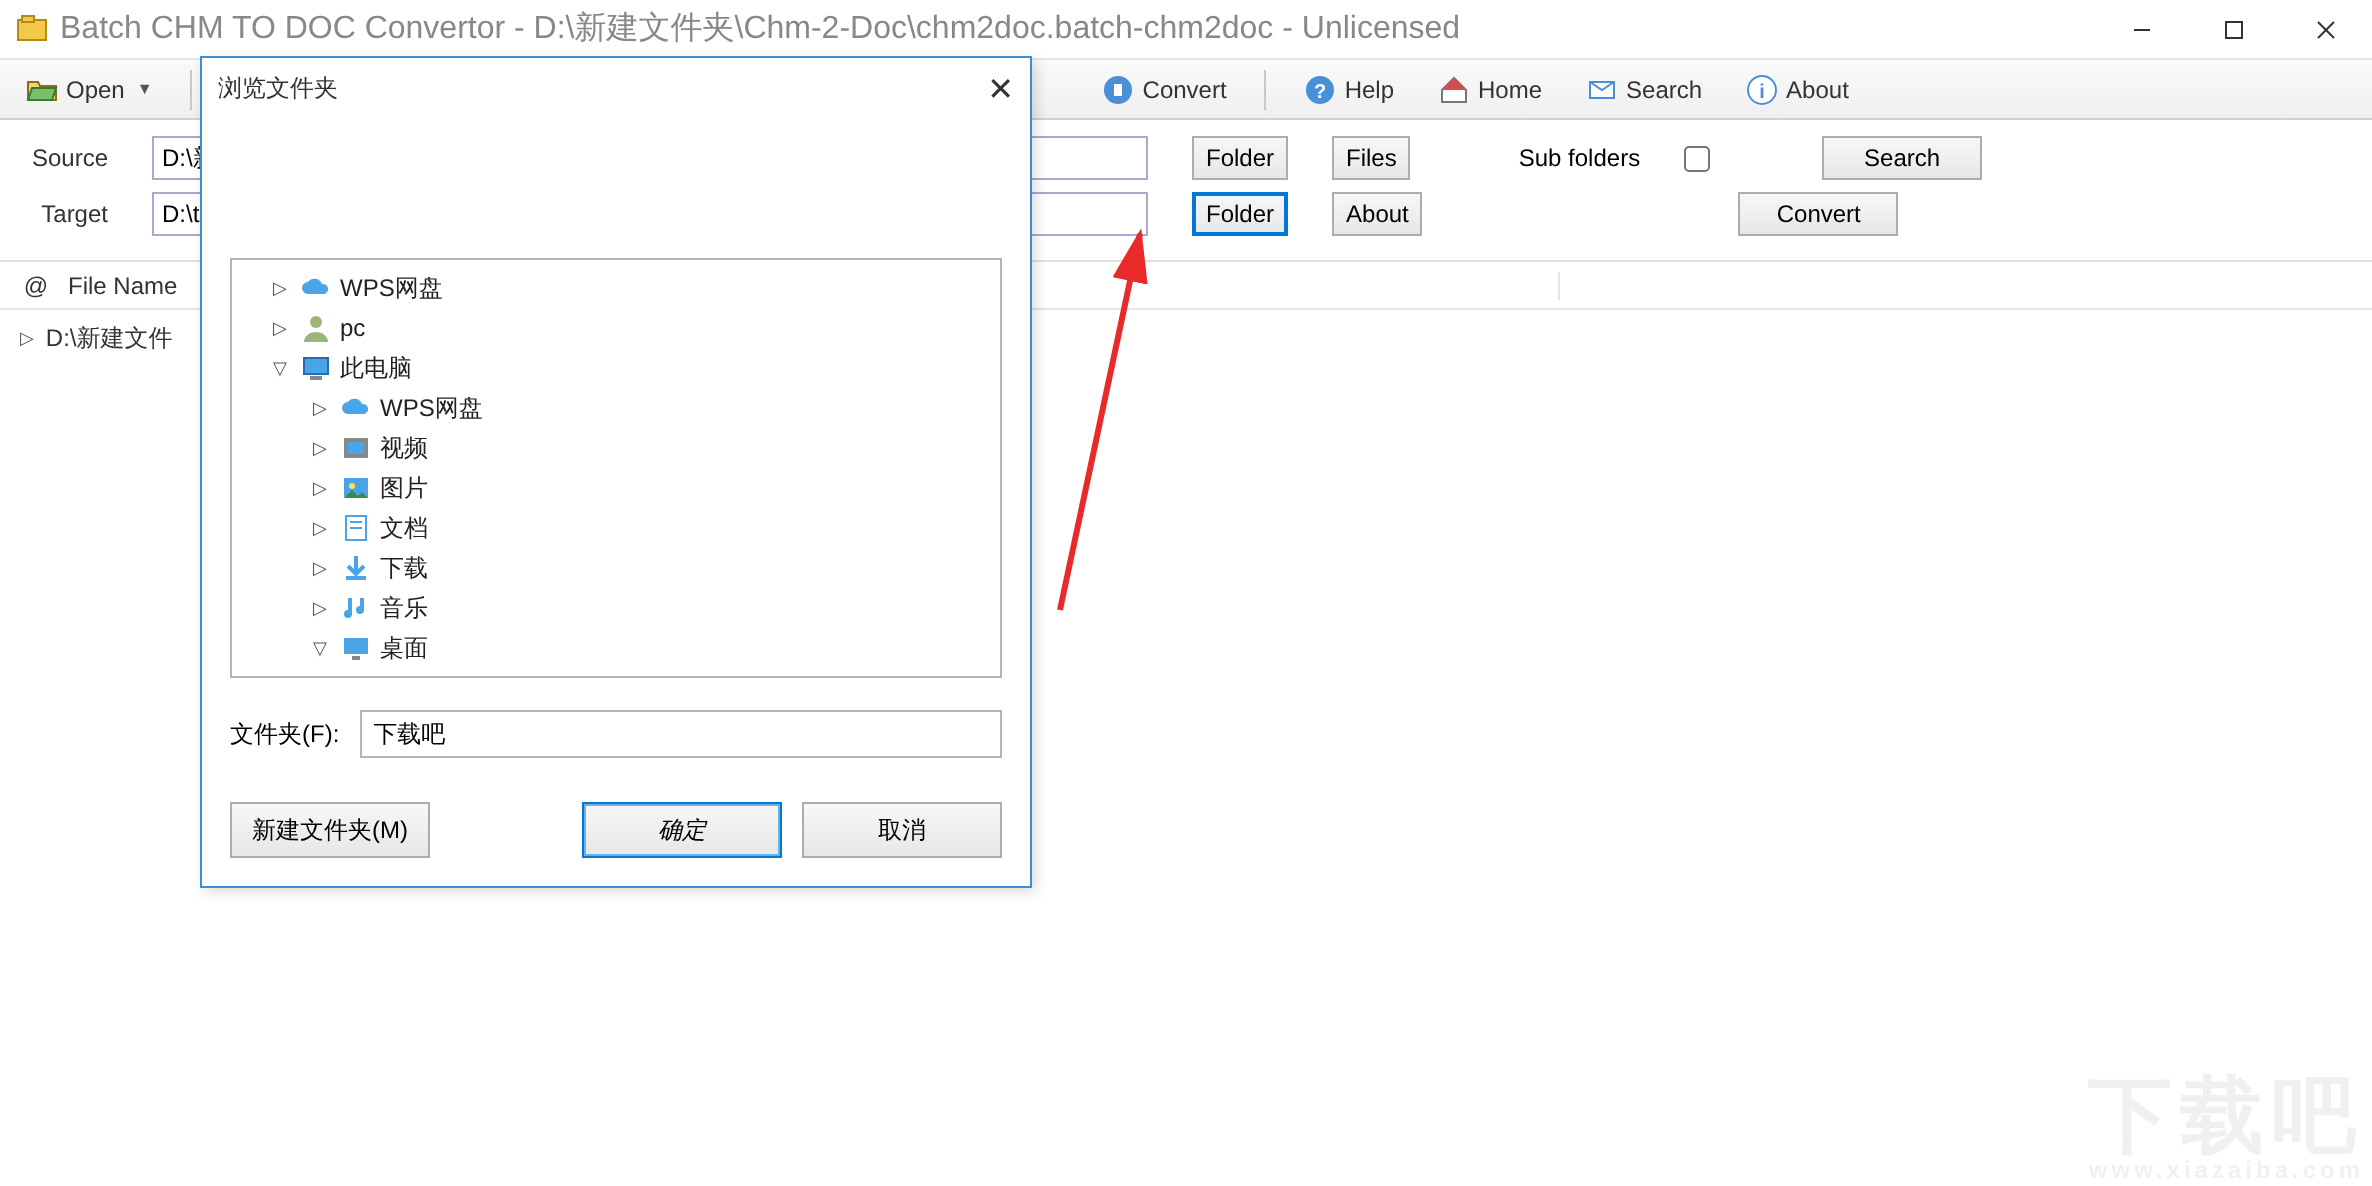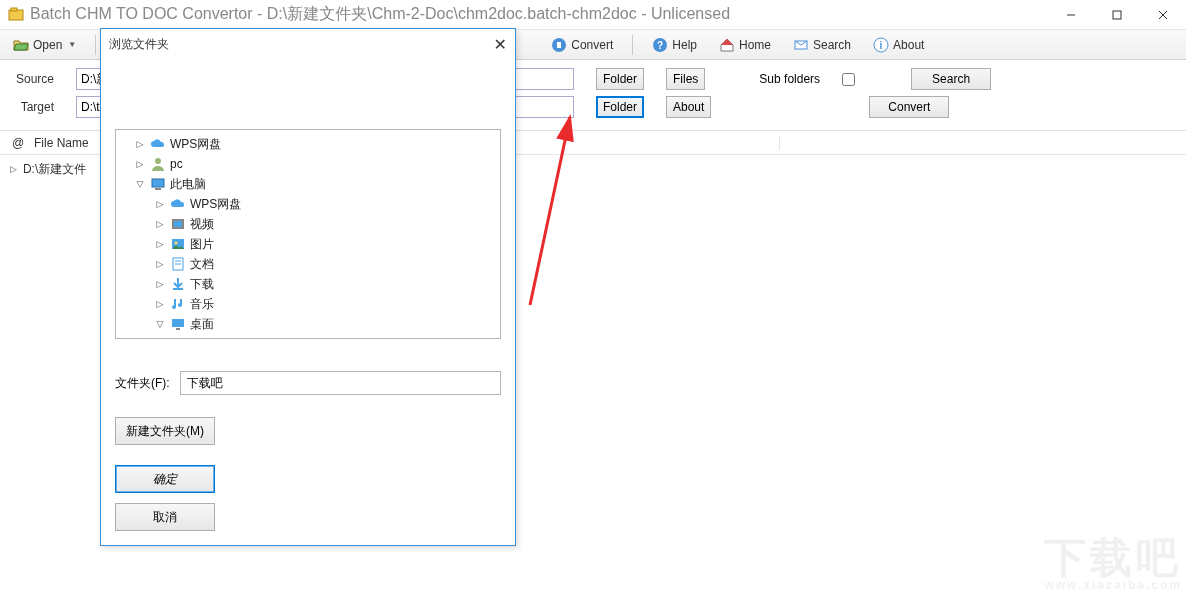--- a/index.html
+++ b/index.html
@@ -42,24 +42,24 @@
 
 
 .dialog { position: absolute; left: 100px; top: 28px; width: 416px; background: #fff; border: 1px solid #3a8fd8; box-shadow: 2px 2px 6px rgba(0,0,0,0.15); }
 .dialog-title { height: 30px; display: flex; align-items: center; padding: 0 8px; font-size: 12px; color: #333; }
 .dialog-close { position: absolute; right: 8px; top: 6px; font-size: 16px; color: #333; cursor: default; }
 .dialog-body { padding: 10px 14px 14px 14px; }
 .tree-box { border: 1px solid #b5b5b5; height: 210px; background: #fff; overflow-y: scroll; padding: 4px 2px; margin-top: 60px; }
 .tree-row { display: flex; align-items: center; height: 20px; font-size: 12px; color: #222; gap: 4px; }
 .tree-row .tgl { width: 12px; text-align: center; font-size: 9px; color: #555; }
 .tree-row .ico { width: 16px; height: 16px; }
-.folder-row { display: flex; align-items: center; margin-top: 32px; gap: 10px; }
+.folder-row { display: flex; align-items: center; margin-top: 16px; gap: 10px; }
 .folder-row label { font-size: 12px; }
 .folder-row input { flex: 1; height: 24px; border: 1px solid #b5b5b5; padding: 0 6px; font-size: 12px; }
-.dialog-btns { display: flex; justify-content: space-between; margin-top: 22px; gap: 10px; flex-direction: column; }
+.dialog-btns { display: flex; justify-content: space-between; margin-top: 22px; gap: 10px; }
 .dbtn { width: 100px; height: 28px; border: 1px solid #adadad; background: linear-gradient(#f7f7f7,#e7e7e7); font-size: 12px; text-align: center; line-height: 26px; }
 .dbtn.primary { border: 1px solid #0078d7; box-shadow: 0 0 0 1px #6bb0e8 inset; font-style: italic; }
 
 
 .arrow-svg { position: absolute; left: 490px; top: 95px; pointer-events: none; }
 
 
 .watermark { position: absolute; right: 4px; bottom: 2px; font-size: 42px; color: rgba(0,0,0,0.06); font-weight: bold; letter-spacing: 4px; display:flex; flex-direction:column; align-items:flex-end; line-height:1; }
 .watermark .sub { font-size: 12px; letter-spacing: 2px; }
 </style>

